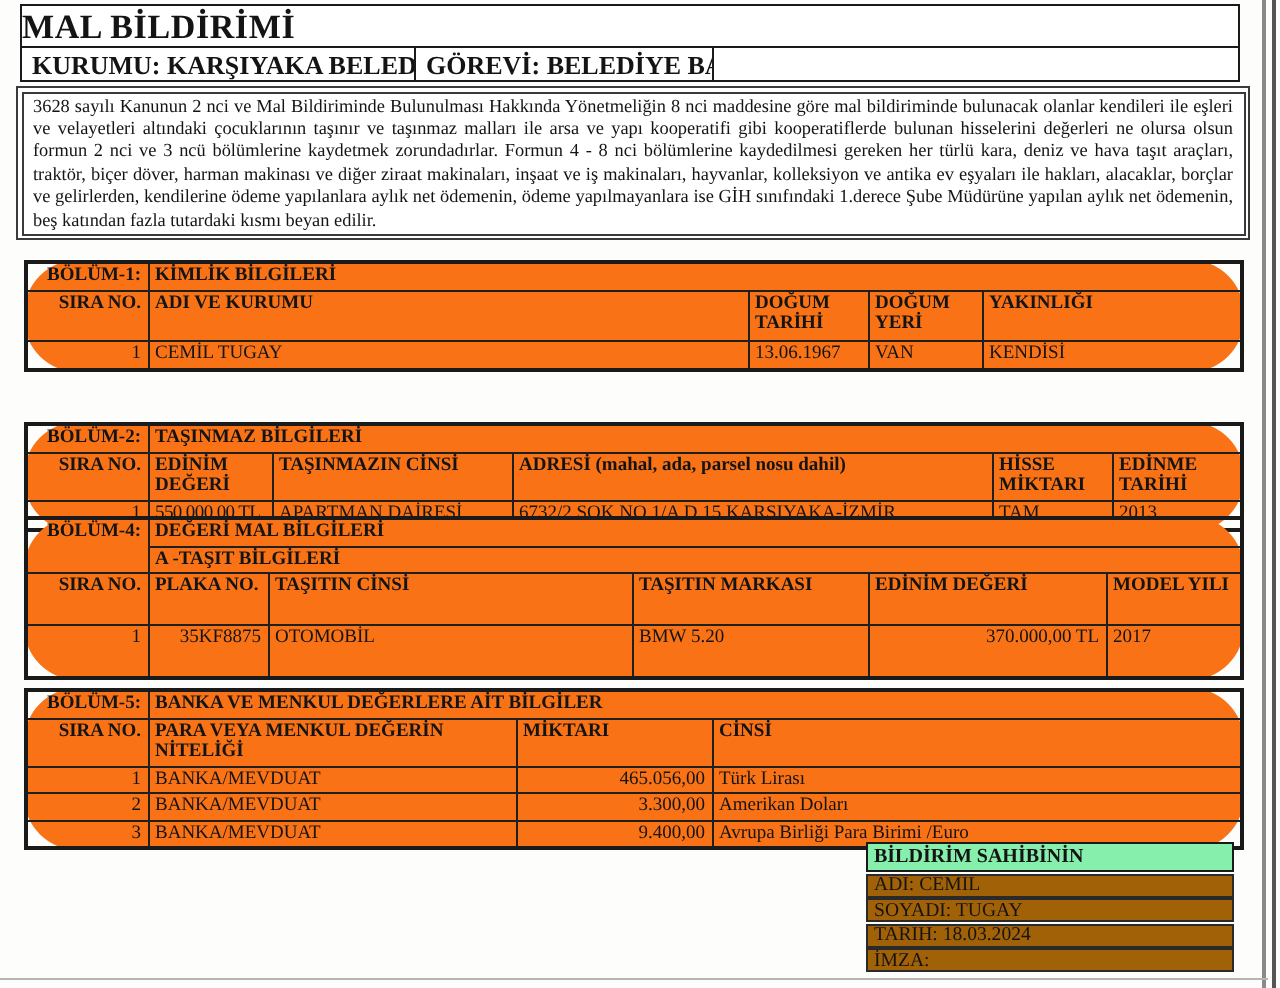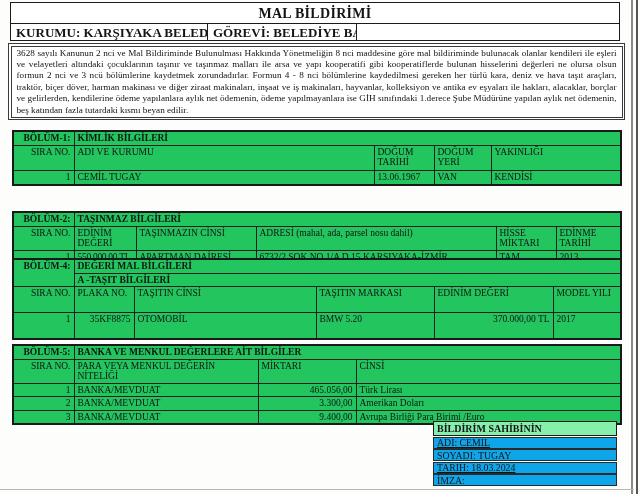--- a/index.html
+++ b/index.html
@@ -8,54 +8,54 @@
     position:relative;
     background:#fdfdfc;
     font-family:"Liberation Serif", serif;
     color:#141414;
     overflow:hidden;
   }
   .abs { position:absolute; }
 
   
   .header-box { left:10px; top:2px; width:610px; height:39px; border:1.5px solid #1a1a1a; background:#fff; }
-  .title-row { height:21px; border-bottom:1.5px solid #1a1a1a; text-align:center; font-weight:bold; font-size:14px; line-height:21px; letter-spacing:.3px; }
+  .title-row { height:21px; border-bottom:1.5px solid #1a1a1a; text-align:left; font-weight:bold; font-size:17px; line-height:21px; letter-spacing:.3px; }
   .meta-row { display:flex; height:16px; font-weight:bold; font-size:13px; }
   .meta-cell { padding:1px 5px; white-space:nowrap; overflow:hidden; }
   .meta-cell.c1 { width:197px; border-right:1.5px solid #1a1a1a; }
   .meta-cell.c2 { width:149px; border-right:1.5px solid #1a1a1a; }
   .meta-cell.c3 { flex:1; text-align:center; }
   .meta-cell .val { font-weight:bold; }
   .meta-cell .num-val { font-weight:normal; }
 
   
   .legal-outer { left:8px; top:43px; width:617px; height:77px; border:1px solid #3a3a3a; padding:1.5px; background:#fff; }
   .legal-inner { border:1px solid #3a3a3a; width:100%; height:100%; padding:1px 5px; font-size:9.2px; line-height:11.4px; text-align:justify; overflow:hidden; }
 
   
-  table { border-collapse:collapse; table-layout:fixed; background:#22c55e; }
+  table { border-collapse:collapse; table-layout:fixed; background:#f97316;border-radius:27px; }
   .tbl { border:2px solid #1a1a1a; }
   .tbl td { border:1px solid #1f1f1f; font-size:9.5px; line-height:10.5px; padding:1px 3px; vertical-align:top; overflow:hidden; }
   .sec-id   { font-weight:bold; text-align:right; white-space:nowrap; }
   .sec-title{ font-weight:bold; }
-  .hd { font-weight:normal; }
+  .hd { font-weight:bold; }
   .num { text-align:right; }
   .ctr { text-align:right; }
   .tight { letter-spacing:-.3px; padding-left:1px; padding-right:1px; }
   .wrapnarrow { padding-right:14px;margin-left:24px; }
 
   #tbl1 { left:12px; top:130px; }
   #tbl2 { left:12px; top:211px; }
   #tbl4 { left:12px; top:258px; }
   #tbl5 { left:12px; top:344px; }
 
   
   .decl { left:433px; top:421px; width:184px; }
   .decl-title { border:1.5px solid #1a1a1a; background:#86efac; font-weight:bold; font-size:10px; line-height:12px; padding:1px 3px; height:15px; white-space:nowrap; overflow:hidden; }
-  .decl-row { border:1px solid #2a2a2a; background:#0ea5e9; font-size:9.8px; line-height:10.5px; padding:0.5px 3px; height:12px; margin-top:0.5px; white-space:nowrap; overflow:hidden;text-decoration:underline; }
+  .decl-row { border:1px solid #2a2a2a; background:#a16207; font-size:9.8px; line-height:10.5px; padding:0.5px 3px; height:12px; margin-top:0.5px; white-space:nowrap; overflow:hidden; }
 
   
   .edge-r-inner { left:631px; top:0; width:1.5px; height:494px; background:#8a8a8a; }
   .edge-r-outer { left:636px; top:0; width:2px; height:494px; background:#555; }
   .edge-bottom  { left:0; top:489px; width:634px; height:1px; background:#b5b5b5; }
 </style>
 </head>
 <body>
 
 <div class="abs header-box">

